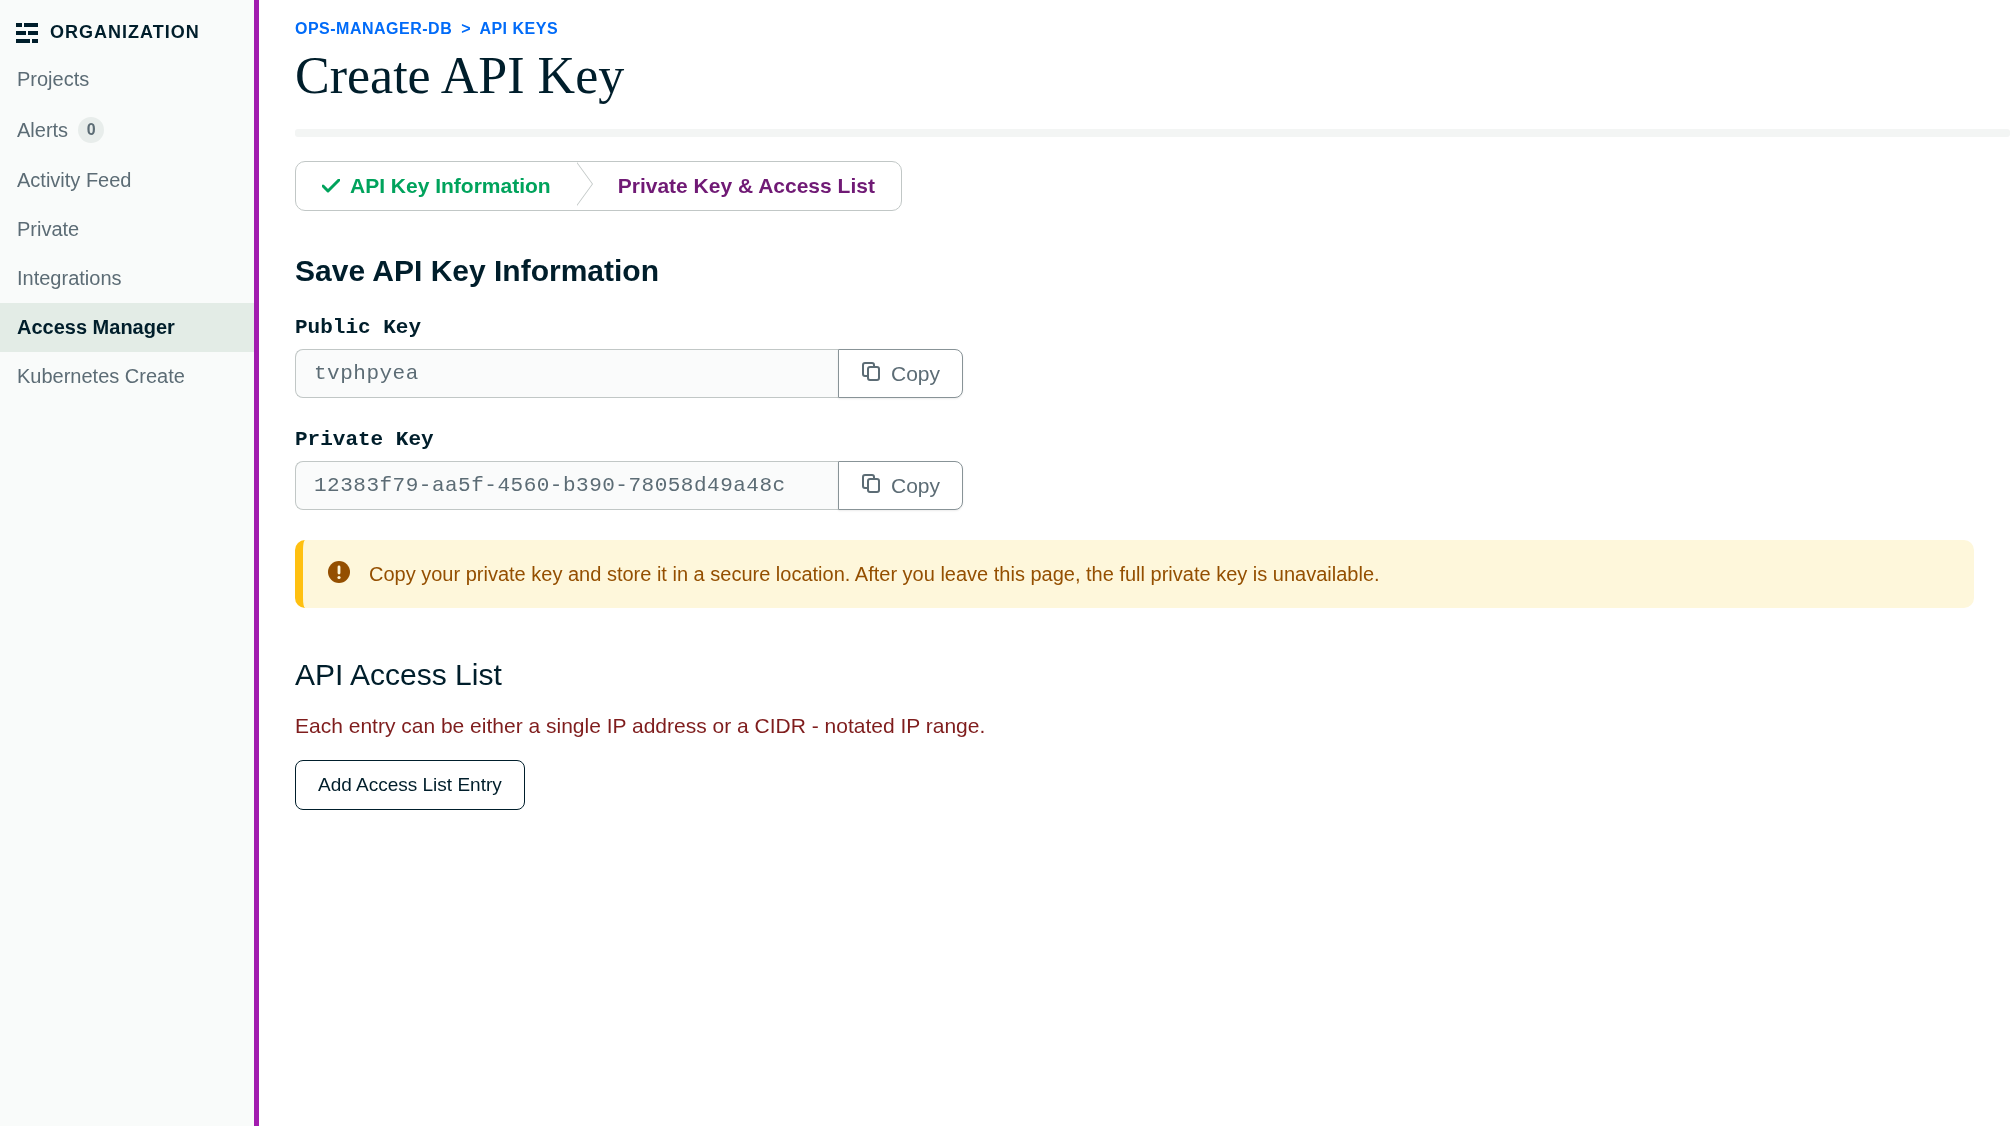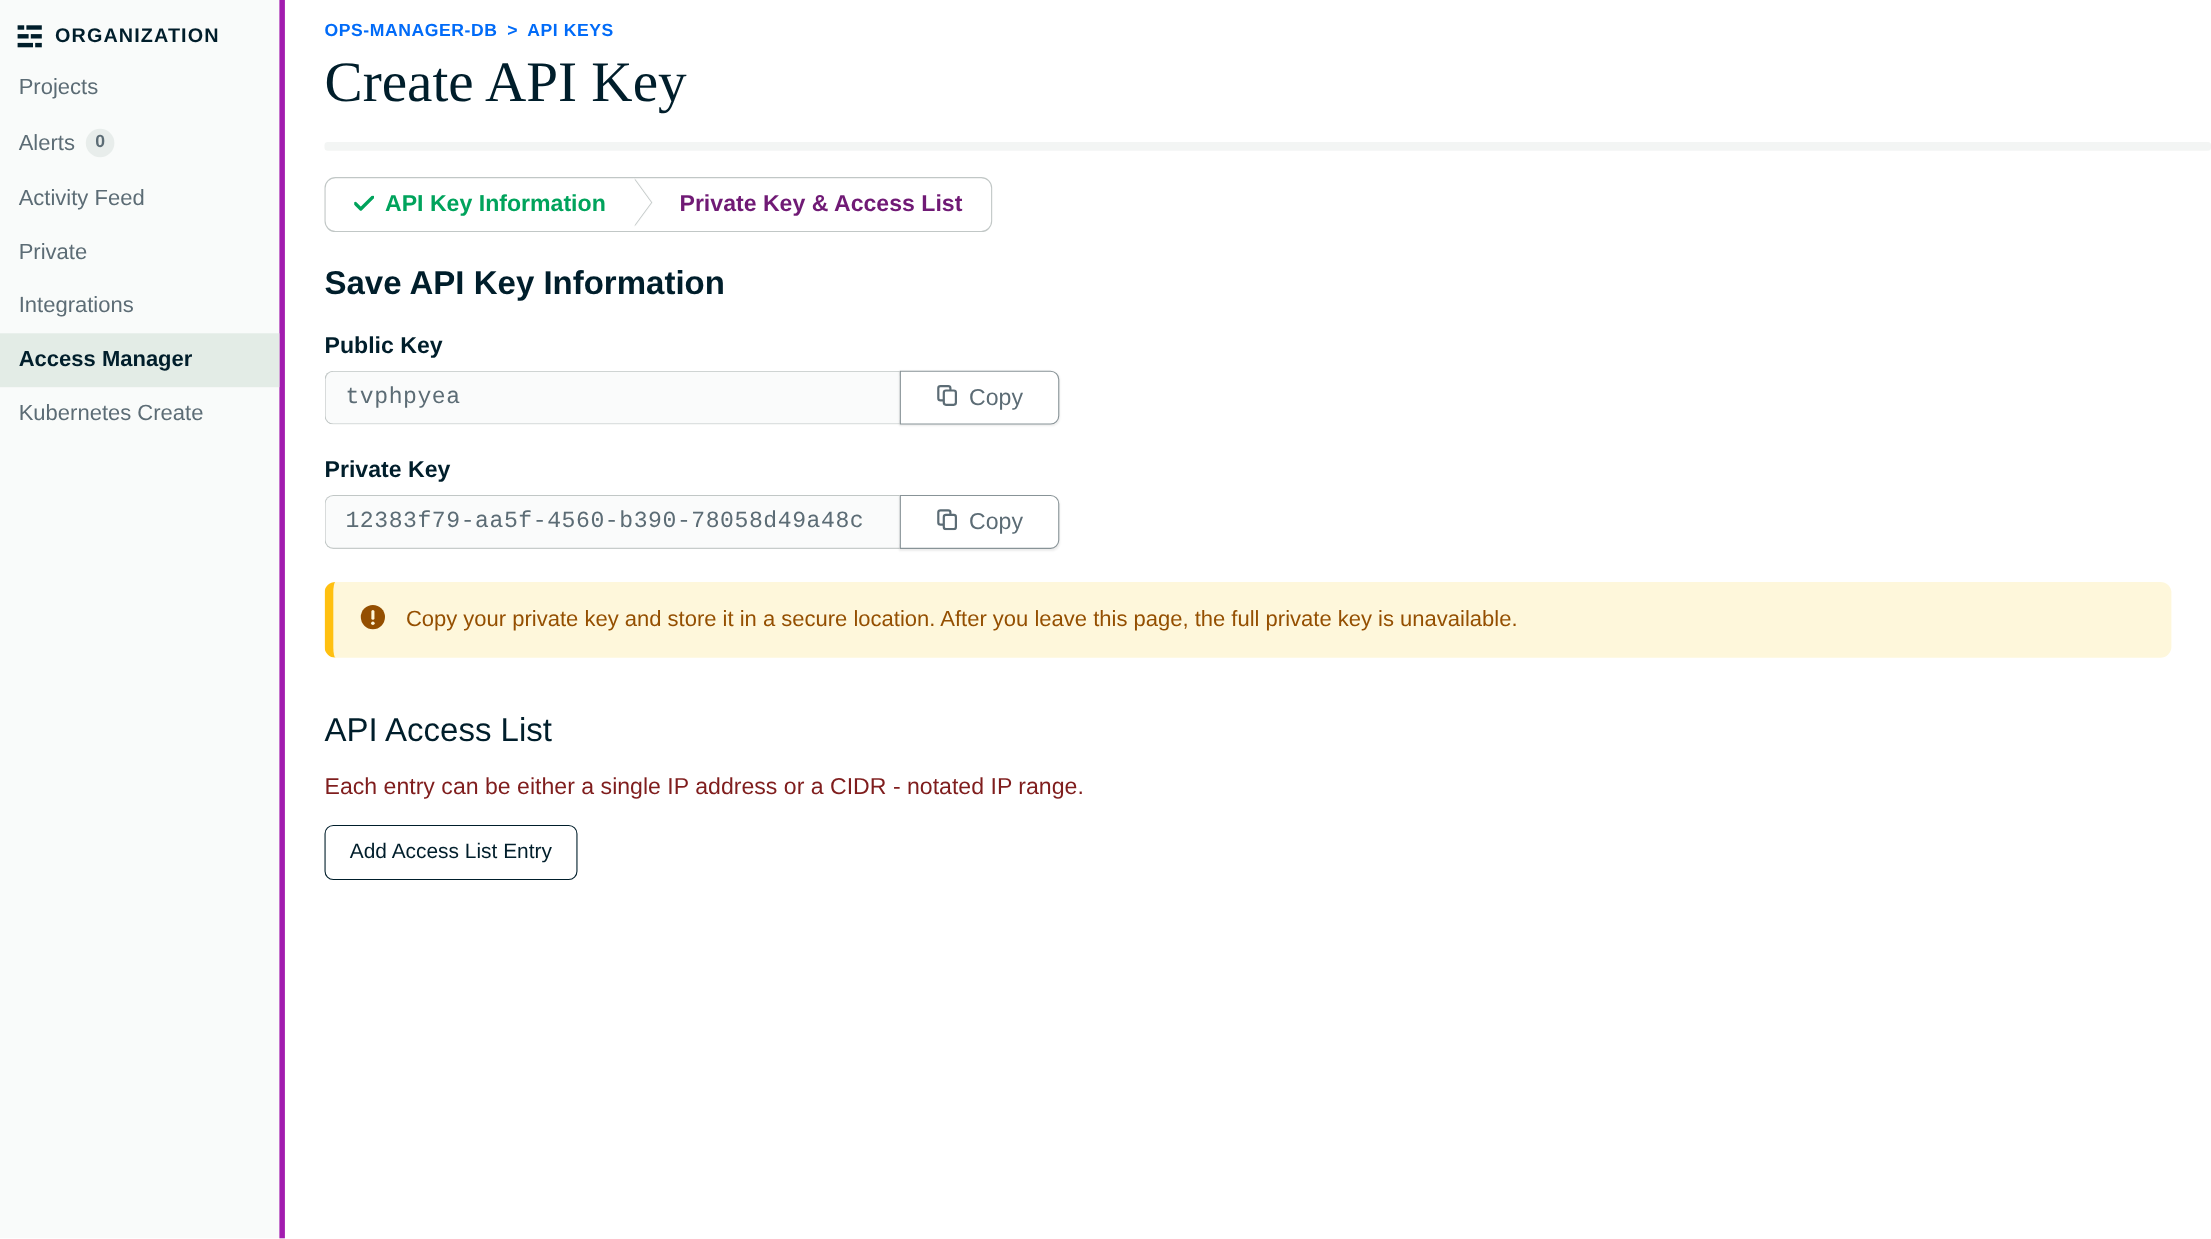--- a/index.html
+++ b/index.html
@@ -91,21 +91,21 @@
       height: 8px;
       background: #F3F5F4;
       border-radius: 3px;
       margin-bottom: 24px;
     }
     .stepper {
       display: inline-flex;
       border: 1px solid #C1C7C6;
       border-radius: 10px;
       overflow: hidden;
-      margin-bottom: 30px;
+      margin-bottom: 43px;
       background: #fff;
     }
     .step {
       padding: 12px 26px;
       font-size: 21px;
       font-weight: 700;
       display: flex;
       align-items: center;
       gap: 10px;
       position: relative;
@@ -132,20 +132,21 @@
       font-weight: 700;
       color: #001E2B;
       margin-bottom: 28px;
     }
     .field { margin-bottom: 30px; }
     .field-label {
       font-size: 21px;
       font-weight: 700;
       color: #001E2B;
       margin-bottom: 10px;
+      font-family: Liberation Mono, monospace;
     }
     .key-row {
       display: flex;
       width: 668px;
     }
     .key-input {
       flex: 1;
       padding: 12px 18px;
       font-size: 21px;
       font-family: "SFMono-Regular", Consolas, "Liberation Mono", Menlo, monospace;
@@ -155,21 +156,21 @@
       border: 1px solid #C1C7C6;
       border-right: none;
       border-radius: 8px 0 0 8px;
       white-space: nowrap;
       overflow: hidden;
     }
     .copy-btn {
       display: flex;
       align-items: center;
       gap: 10px;
-      padding: 0 32px;
+      padding: 0 22px;
       font-size: 21px;
       color: #5C6C75;
       background: #fff;
       border: 1px solid #889397;
       border-radius: 0 8px 8px 0;
       cursor: pointer;
       box-shadow: 0 1px 2px rgba(0,0,0,0.08);
     }
     .copy-icon { width: 20px; height: 20px; }
     .warning-banner {

